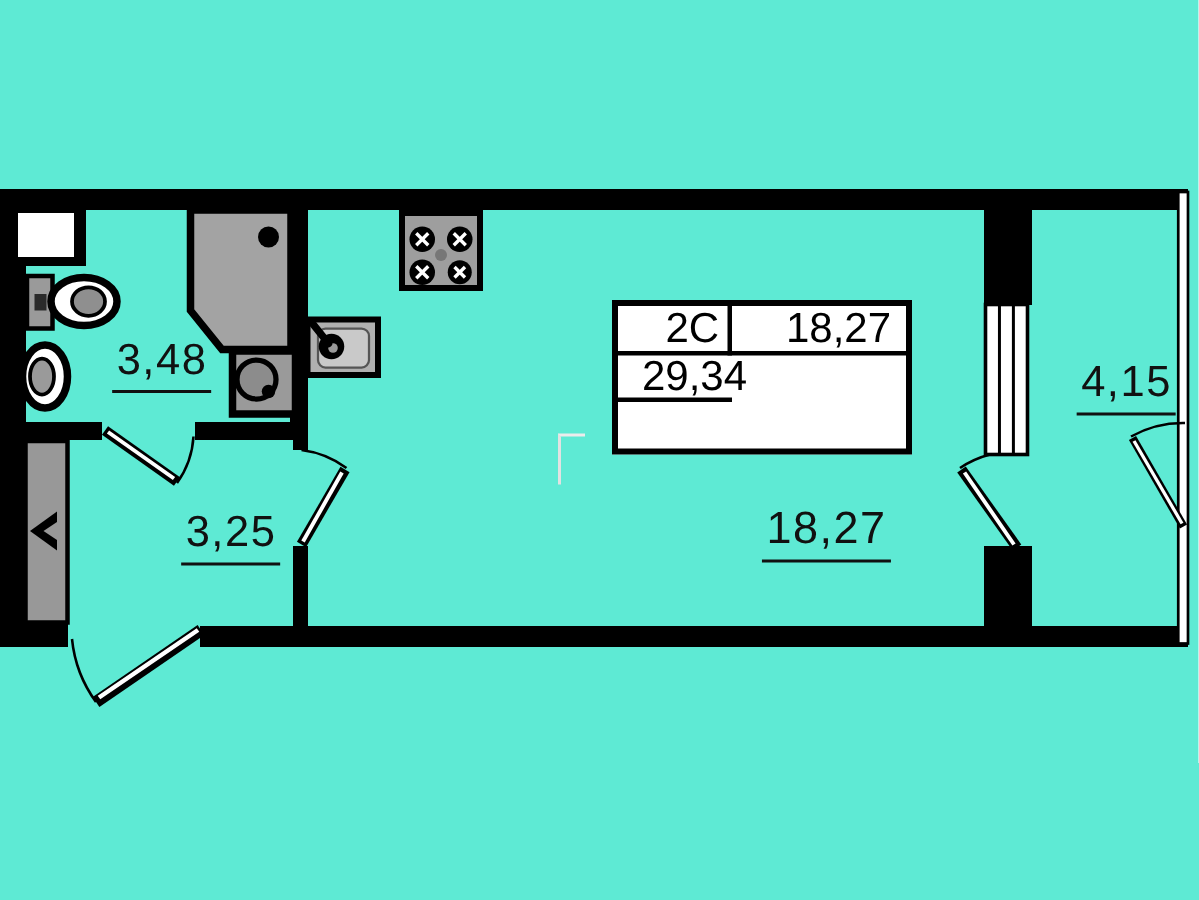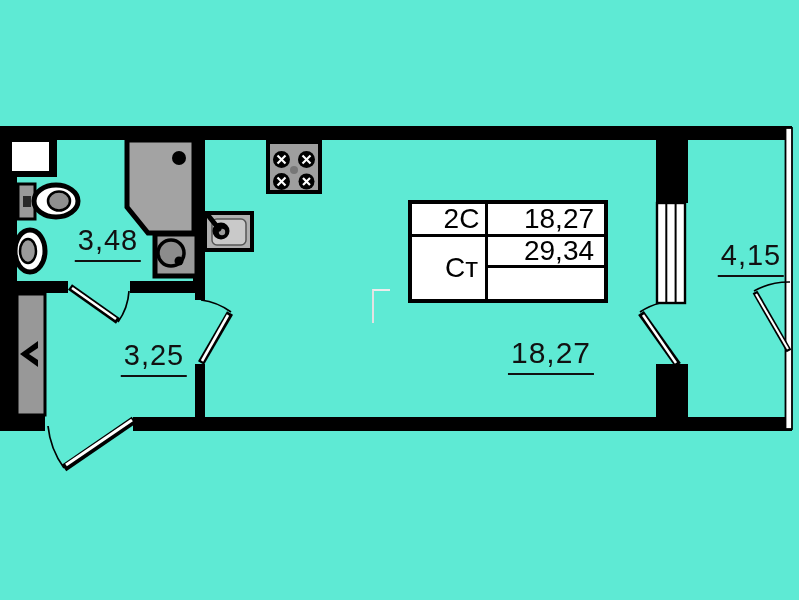--- a/index.html
+++ b/index.html
@@ -156,19 +156,18 @@
 
   <div class="room-label" style="left:114px; top:341px;margin-left:40px;">3,25</div>
 
   <div class="room-label" style="left:551px; top:338px; font-size:30px;">18,27</div>
 
   <div class="room-label" style="left:731px; top:241px;margin-left:20px;">4,15</div>
 
   <div class="info-table">
     <div class="cell cell-type">2С</div>
     <div class="cell cell-a1">18,27</div>
-    <div class="cell cell-st">Ст</div>
     <div class="cell cell-a2">29,34</div>
   </div>
 
   <div class="faint-mark"></div>
 
 </div>
 
 </body></html>

